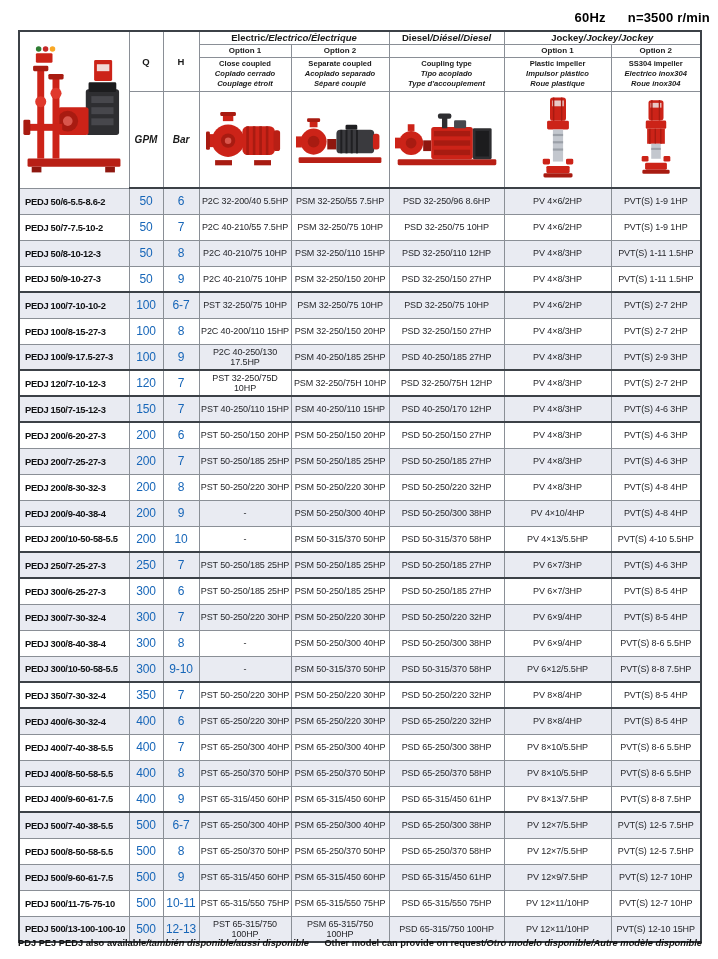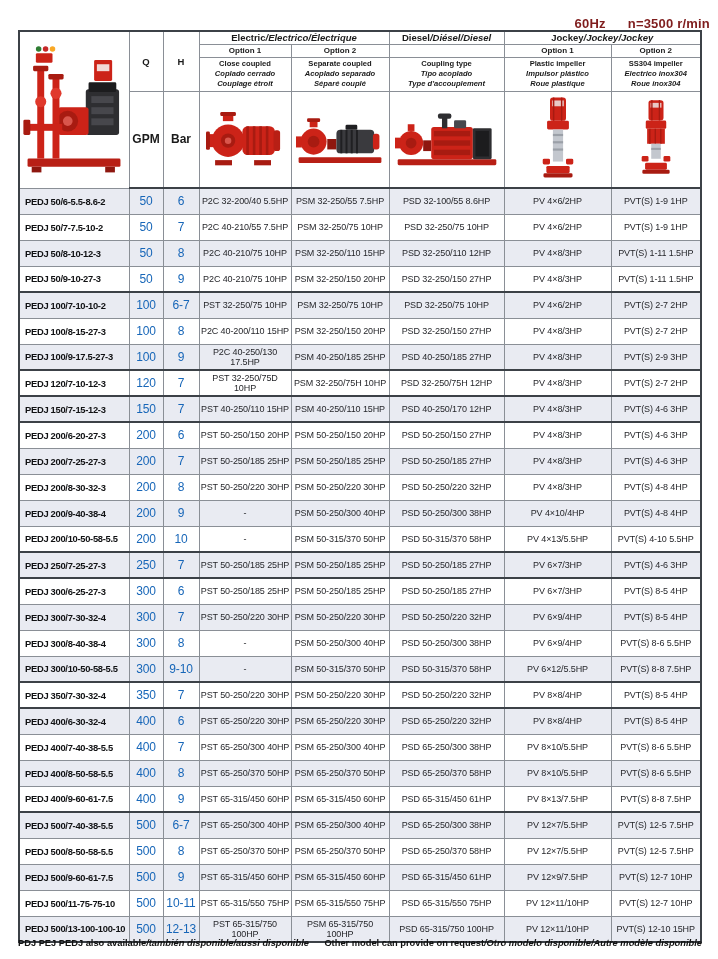--- a/index.html
+++ b/index.html
@@ -4,22 +4,22 @@
 <style>
   html,body { margin:0; padding:0; }
   body {
     width:718px; height:959px;
     background:#ffffff;
     font-family:"Liberation Sans", sans-serif;
     position:relative;
     overflow:hidden;
   }
   .page-title {
-    position:absolute; top:16px; right:8px;
-    color:#7f1d1d; font-weight:bold; font-size:13px;
+    position:absolute; top:10px; right:8px;
+    color:#000000; font-weight:bold; font-size:13px;
     letter-spacing:0.2px;
   }
   .page-title .freq { margin-right:22px; }
 
   table.spec {
     position:absolute; left:18px; top:30px;
     width:682px; table-layout:fixed;
     border-collapse:collapse;
     border:2px solid #3c4147;
   }
@@ -28,21 +28,21 @@
   thead th {
     background:#ffffff; color:#1a1a1a;
     font-weight:bold; text-align:center; vertical-align:middle;
     padding:0 0;
   }
   .hrow-group th { font-size:9.5px; height:13px; }
   .hrow-option th { font-size:8px; height:13px; }
   .hrow-desc th { font-size:7.6px; height:34px; line-height:1.3; font-weight:bold; }
   .hrow-img th { height:97px; }
   .hrow-desc .it, .hrow-group .it, .foot .it { font-style:italic; }
-  .unit-cell { font-size:12px; font-weight:bold; }
+  .unit-cell { font-size:10px; font-weight:bold;font-style:italic; }
   .qh-cell { font-size:10.5px; font-weight:bold; }
   thead tr.hrow-img th { border-bottom:2px solid #3c4147; }
 
   tbody tr { height:26px; }
   tbody td {
     text-align:center; font-size:9px; color:#26272b;
     letter-spacing:-0.1px; padding:0 1px;
     background:#ffffff;
   }
   tbody tr.shaded td { background:#e9ebf2; }
@@ -262,21 +262,21 @@
       </th>
     </tr>
   </thead>
   <tbody>
       <tr class="shaded">
         <td class="model-cell">PEDJ 50/6-5.5-8.6-2</td>
         <td class="q-cell">50</td>
         <td class="h-cell">6</td>
         <td class="spec-cell">P2C 32-200/40 5.5HP</td>
         <td class="spec-cell">PSM 32-250/55 7.5HP</td>
-        <td class="spec-cell">PSD 32-100/55 8.6HP</td>
+        <td class="spec-cell">PSD 32-250/96 8.6HP</td>
         <td class="spec-cell">PV 4×6/2HP</td>
         <td class="spec-cell">PVT(S) 1-9 1HP</td>
       </tr>
       <tr class="">
         <td class="model-cell">PEDJ 50/7-7.5-10-2</td>
         <td class="q-cell">50</td>
         <td class="h-cell">7</td>
         <td class="spec-cell">P2C 40-210/55 7.5HP</td>
         <td class="spec-cell">PSM 32-250/75 10HP</td>
         <td class="spec-cell">PSD 32-250/75 10HP</td>

